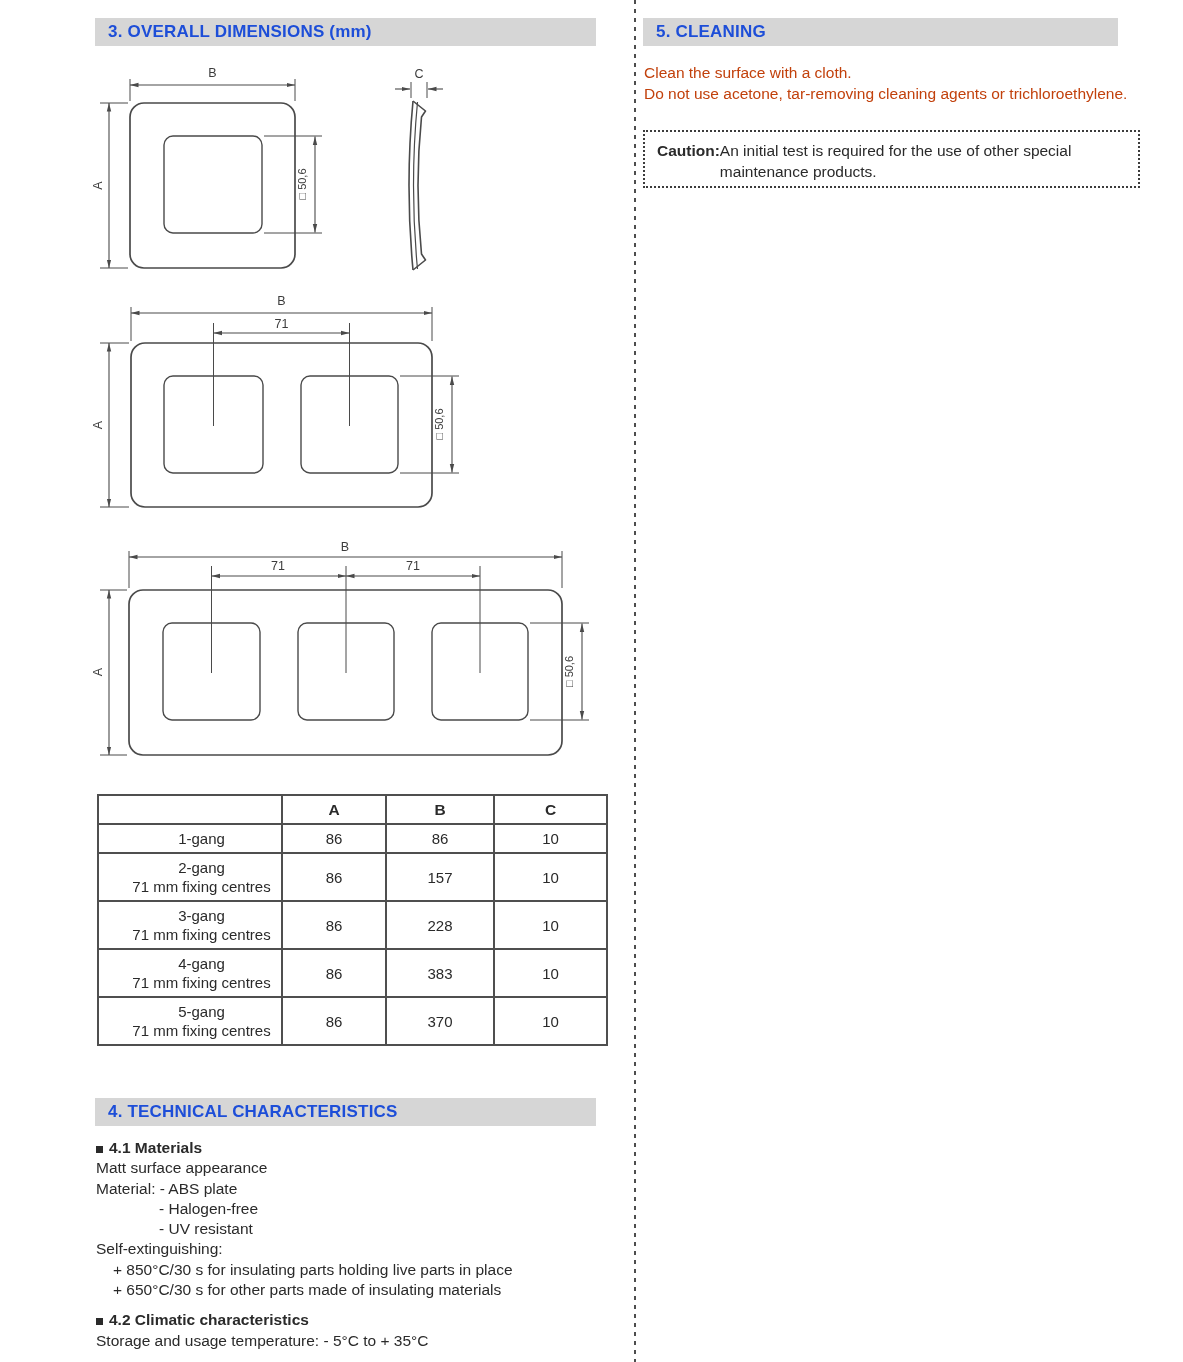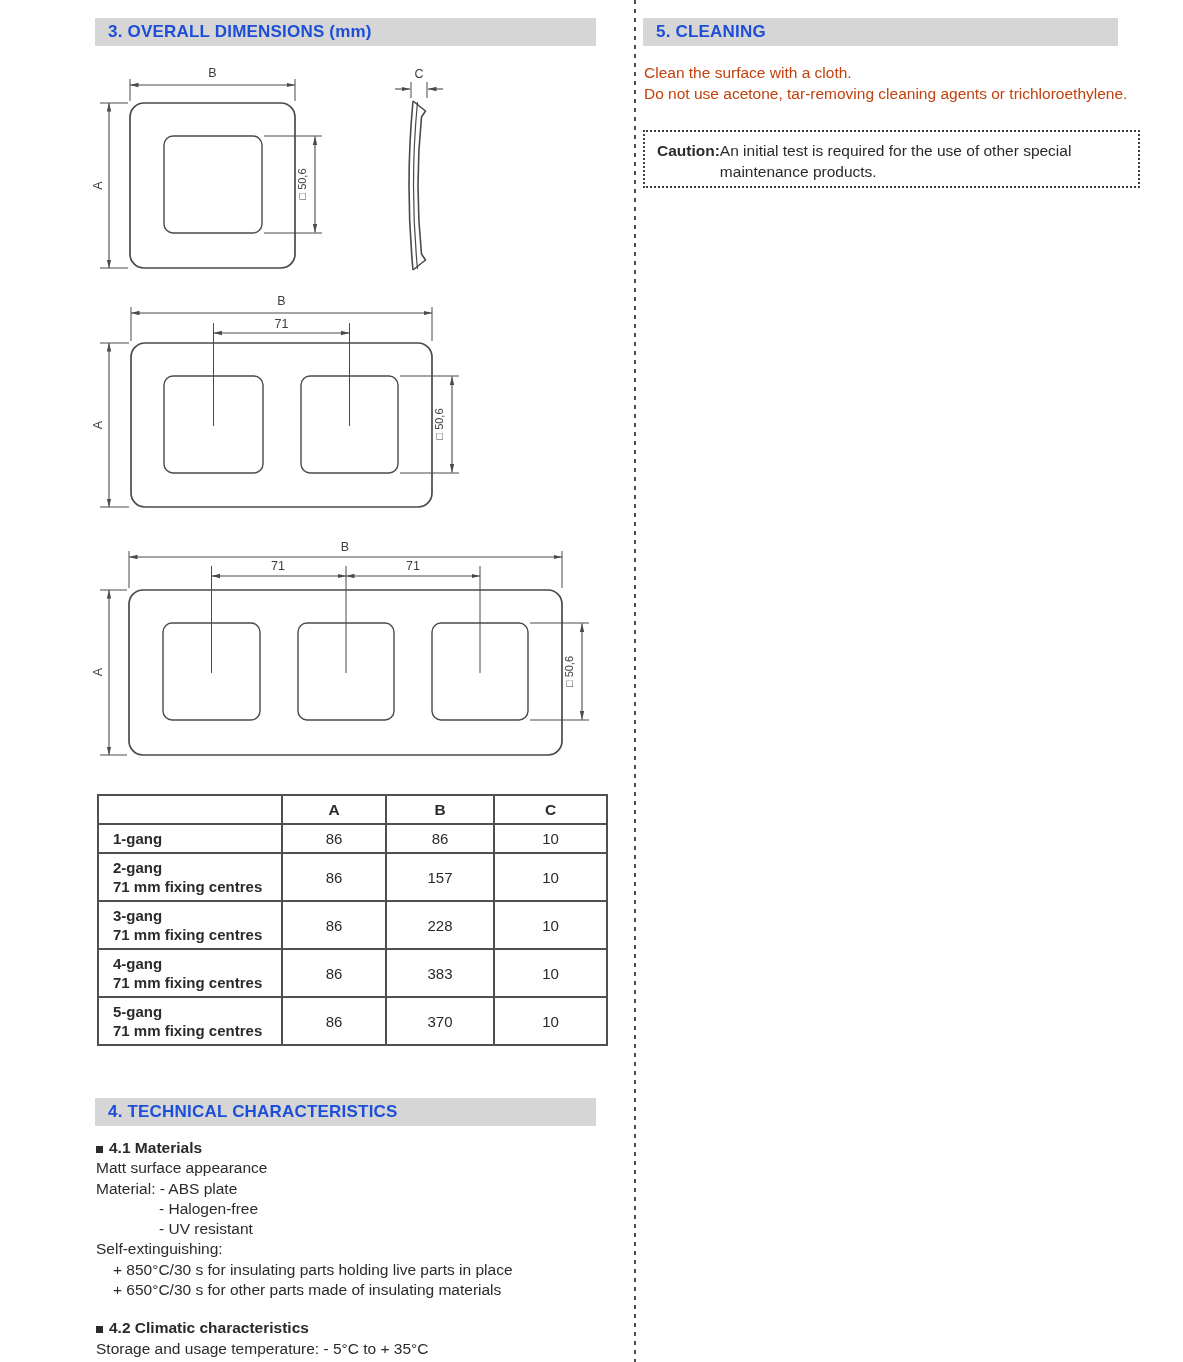--- a/index.html
+++ b/index.html
@@ -32,28 +32,28 @@
   .dimtxt{font-size:12.5px;}
   .dimtxt-s{font-size:11px;}
   
   table.dims{
     position:absolute;left:97px;top:794px;width:509px;border-collapse:collapse;table-layout:fixed;
     font-size:15px;color:#2a2a2a;
   }
   table.dims td,table.dims th{border:2px solid #4f4f4f;padding:0;vertical-align:middle;}
   table.dims th{font-weight:bold;text-align:center;font-size:15.5px;}
   table.dims td.val{text-align:center;}
-  table.dims td.lbl{text-align:left;padding-left:14px;line-height:19px;font-weight:bold;}
+  table.dims td.lbl{text-align:center;padding-left:23px;line-height:19px;}
   tr.hrow{height:29px;} tr.r1{height:29px;} tr.r2{height:48px;}
   
   .tech{position:absolute;left:96px;top:1138px;width:520px;font-size:15.5px;line-height:20.3px;}
   .tech .h{font-weight:bold;}
   .tech .ind1{padding-left:63px;}
   .tech .ind2{padding-left:17px;}
-  .tech .gap{margin-top:18px;}
+  .tech .gap{margin-top:10px;}
   .sqbullet{display:inline-block;width:7px;height:7px;background:#2a2a2a;margin-right:6px;}
 </style>
 </head>
 <body>
 
 <div class="page">
 
   <div class="divider"></div>
 
   <div class="secbar" style="left:95px;top:18px;width:501px;">

